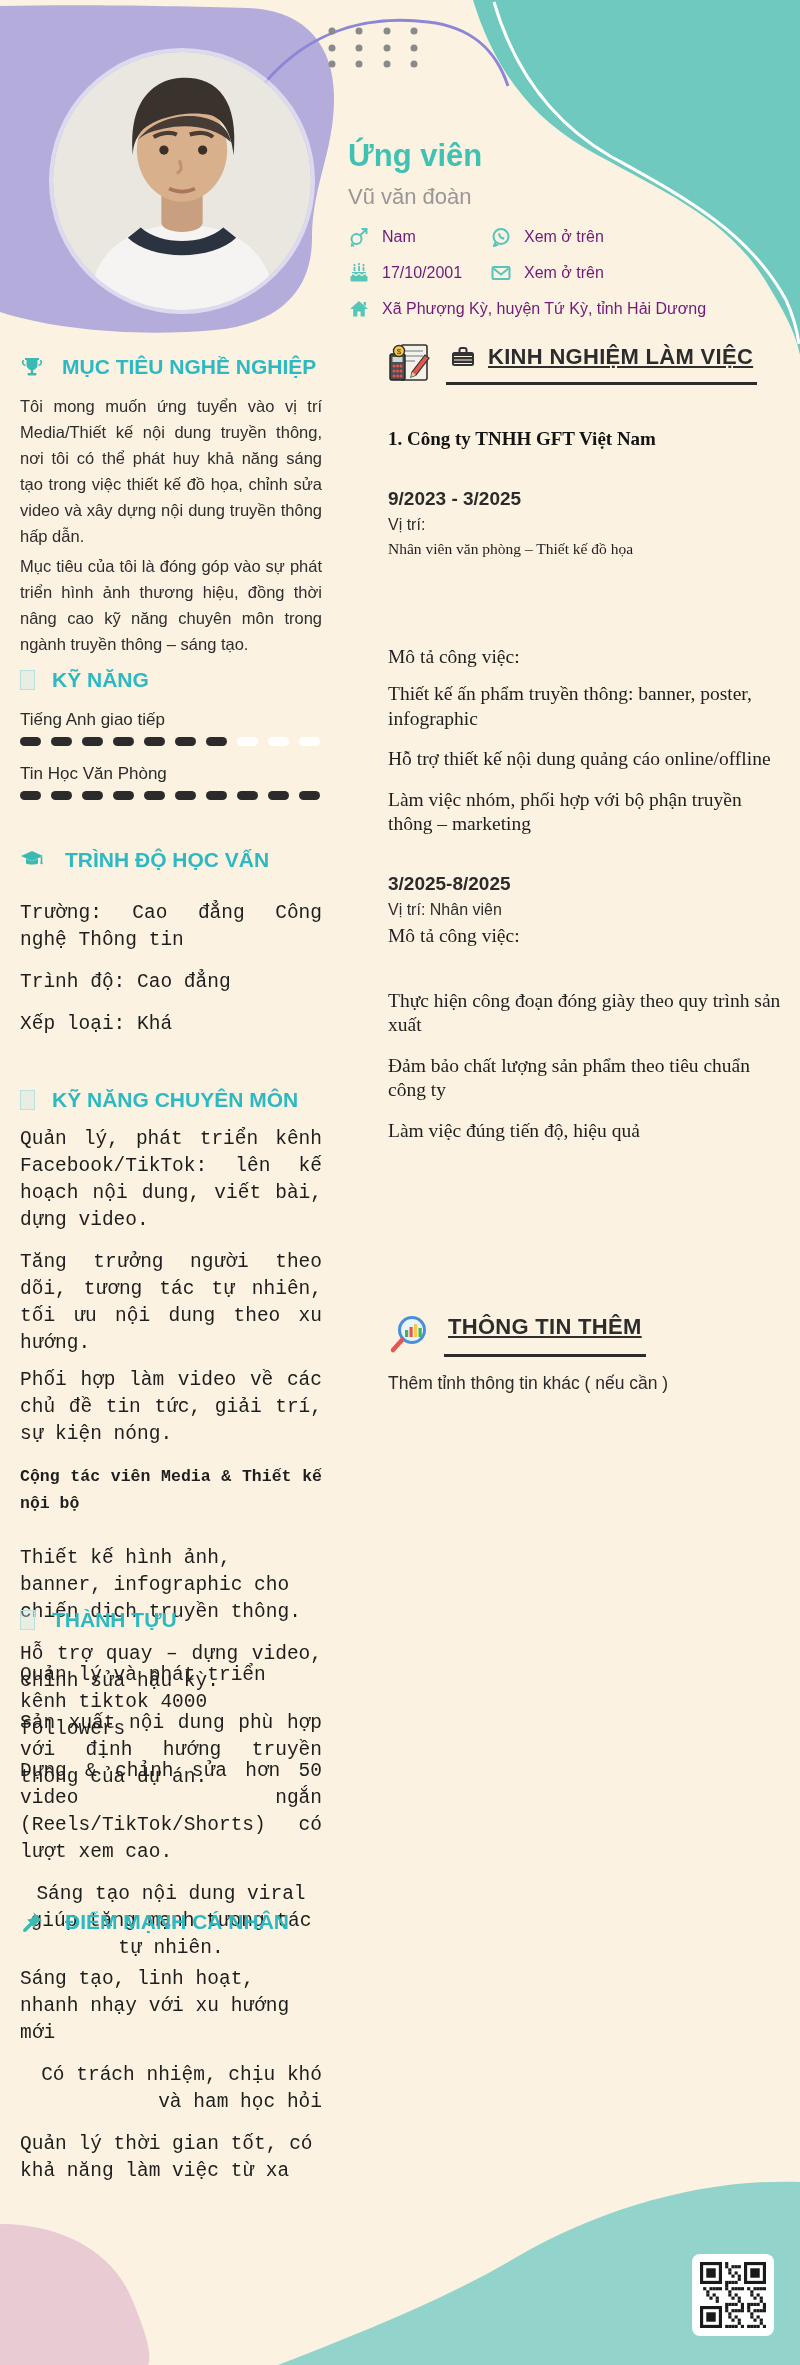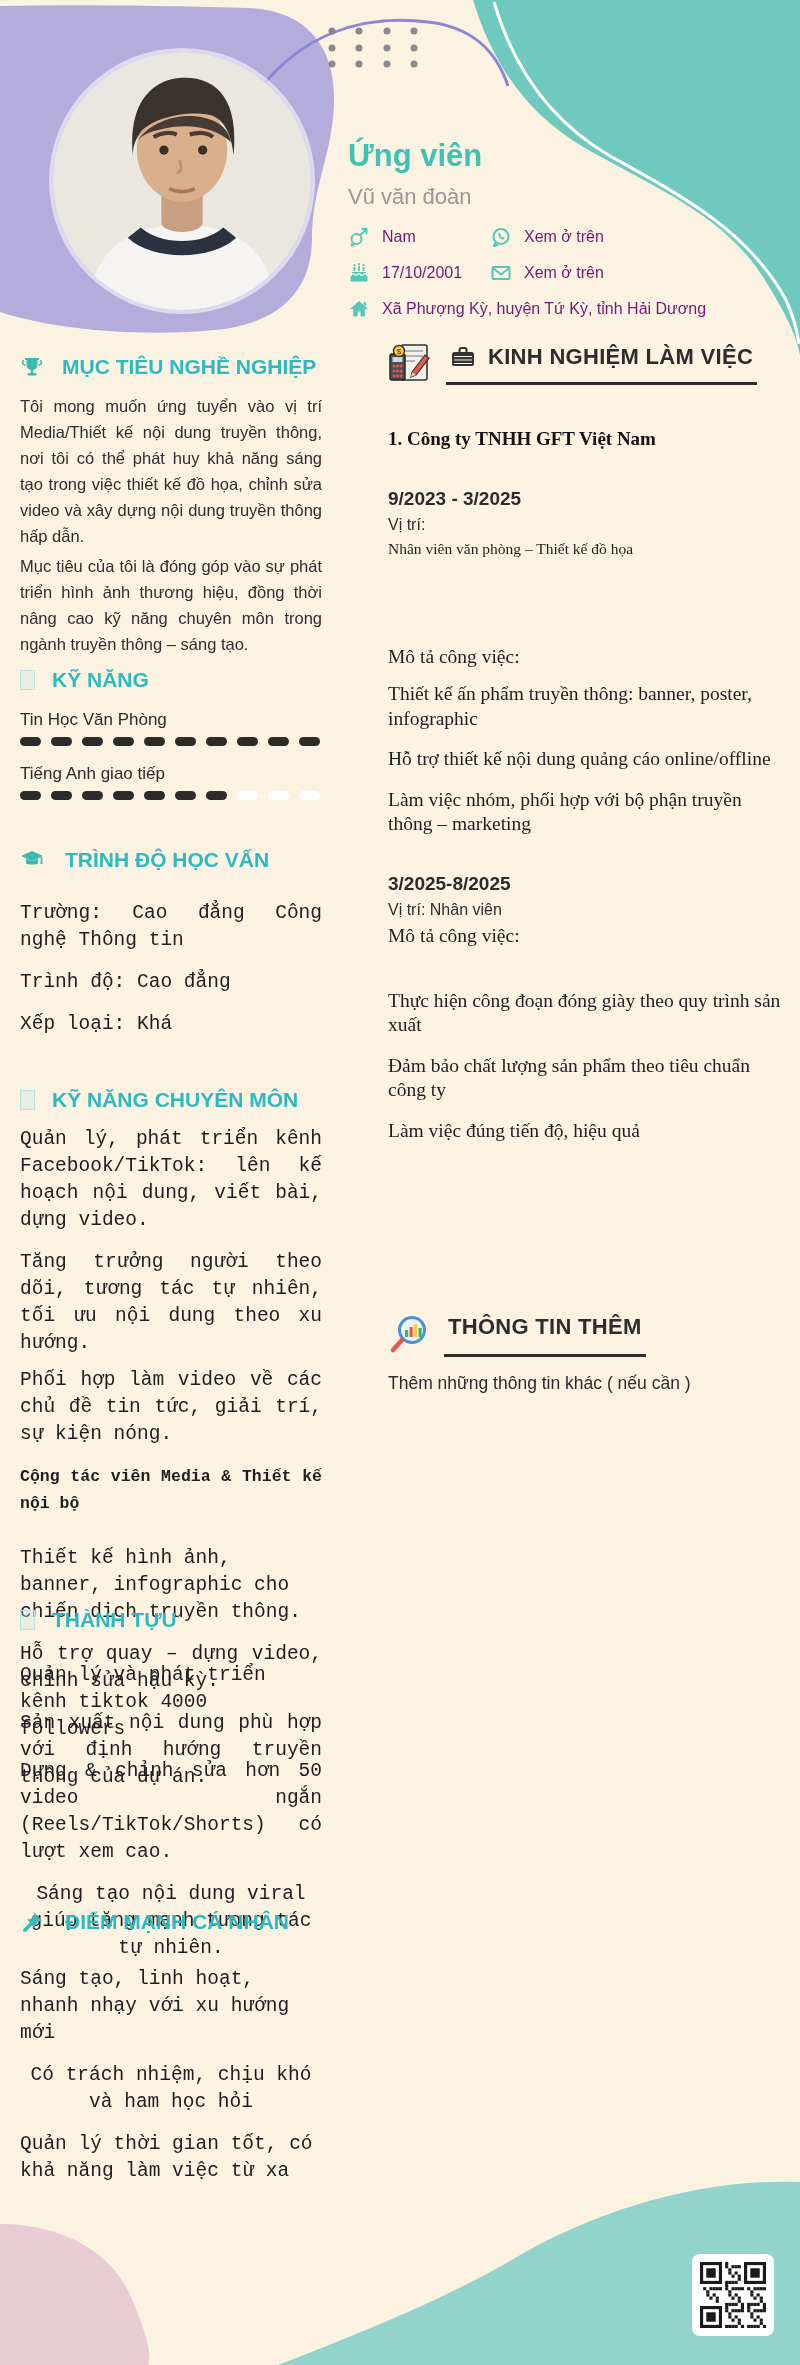--- a/index.html
+++ b/index.html
@@ -37,21 +37,21 @@
   .p-serif:last-child{margin-bottom:0;}
 
   .skill-label{font-size:17px;color:#2b2b2b;margin:18px 0 7px 0;}
   .pills{display:flex;justify-content:space-between;width:300px;}
   .pill{width:21px;height:9px;border-radius:5px;background:#2b2b2b;}
   .pill.empty{background:#ffffff;}
 
   
   .rhead{display:flex;align-items:flex-start;}
   .rhead .big-ic{width:44px;height:44px;margin-right:14px;flex:0 0 auto;}
-  .rhead-t{display:flex;align-items:center;border-bottom:3px solid #2c2c2c;padding:2px 4px 12px 4px;}
+  .rhead-t{display:flex;align-items:center;border-bottom:3px solid #2c2c2c;padding:2px 4px 12px 4px;text-decoration:underline;}
   .rhead-t .ic{width:26px;height:26px;margin-right:12px;}
   .rhead-t .t{font-size:22px;font-weight:bold;color:#2c2c2c;letter-spacing:.3px;}
 
   .company{font-family:"Liberation Serif",serif;font-weight:bold;font-size:19px;color:#141414;}
   .period{font-weight:bold;font-size:19px;color:#2b2b2b;}
   .vitri{font-size:16px;color:#2e2e2e;margin-top:6px;}
   .pos-serif{font-family:"Liberation Serif",serif;font-size:15.5px;color:#1e1e1e;margin-top:6px;}
   .mota{font-family:"Liberation Serif",serif;font-size:19.5px;color:#1e1e1e;}
   .task{font-family:"Liberation Serif",serif;font-size:19.5px;line-height:24.5px;color:#1e1e1e;
         text-align:left;margin:0 0 16px 0;}
@@ -181,47 +181,47 @@
     <p class="p-sans" style="margin-bottom:4px">Tôi mong muốn ứng tuyển vào vị trí Media/Thiết kế nội dung truyền thông, nơi tôi có thể phát huy khả năng sáng tạo trong việc thiết kế đồ họa, chỉnh sửa video và xây dựng nội dung truyền thông hấp dẫn.</p>
     <p class="p-sans">Mục tiêu của tôi là đóng góp vào sự phát triển hình ảnh thương hiệu, đồng thời nâng cao kỹ năng chuyên môn trong ngành truyền thông – sáng tạo.</p>
   </div>
 
   <div class="colL" style="top:668px">
     <div class="sec-h" style="margin-bottom:4px">
       <span class="tofu"></span>
       <span>KỸ NĂNG</span>
     </div>
     <div>
-      <div class="skill-label">Tin Học Văn Phòng</div>
-      <div class="pills">
-          <span class="pill"></span>
-          <span class="pill"></span>
-          <span class="pill"></span>
-          <span class="pill"></span>
-          <span class="pill"></span>
-          <span class="pill"></span>
-          <span class="pill"></span>
-          <span class="pill"></span>
-          <span class="pill"></span>
-          <span class="pill"></span>
-        </div>
-    </div>
-    <div>
       <div class="skill-label">Tiếng Anh giao tiếp</div>
       <div class="pills">
           <span class="pill"></span>
           <span class="pill"></span>
           <span class="pill"></span>
           <span class="pill"></span>
           <span class="pill"></span>
           <span class="pill"></span>
           <span class="pill"></span>
           <span class="pill empty"></span>
           <span class="pill empty"></span>
           <span class="pill empty"></span>
+        </div>
+    </div>
+    <div>
+      <div class="skill-label">Tin Học Văn Phòng</div>
+      <div class="pills">
+          <span class="pill"></span>
+          <span class="pill"></span>
+          <span class="pill"></span>
+          <span class="pill"></span>
+          <span class="pill"></span>
+          <span class="pill"></span>
+          <span class="pill"></span>
+          <span class="pill"></span>
+          <span class="pill"></span>
+          <span class="pill"></span>
         </div>
     </div>
   </div>
 
   <div class="colL" style="top:848px">
     <div class="sec-h" style="margin-bottom:28px">
       <svg class="ic" viewBox="0 0 24 24" style="margin-right:9px">
         <path d="M12,3 L23,8 L12,13 L1,8 Z" fill="#3bb9b4"></path>
         <path d="M6,10.5 V15 c0,2 12,2 12,0 V10.5 L12,13.2 Z" fill="#3bb9b4"></path>
         <path d="M21.5,9 v5" stroke="#3bb9b4" stroke-width="1.6"></path>
@@ -259,21 +259,21 @@
   </div>
 
   <div class="colL" style="top:1910px">
     <div class="sec-h" style="margin-bottom:32px">
       <svg class="ic" viewBox="0 0 24 24" style="margin-right:9px">
         <path d="M13.5,2 L22,10.5 L19,11.2 L15.5,14.7 L15,18.5 L12,15.5 L5.5,22 L3,21.5 L3.5,19 L10,12.5 L7,9.5 L10.8,9 L14.3,5.5 Z" fill="#3bb9b4"></path>
       </svg>
       <span>ĐIỂM MẠNH CÁ NHÂN</span>
     </div>
     <p class="p-serif" style="text-align:left">Sáng tạo, linh hoạt, nhanh nhạy với xu hướng mới</p>
-    <p class="p-serif" style="text-align:center">Có trách nhiệm, chịu khó và ham học hỏi</p>
+    <p class="p-serif" style="text-align:right">Có trách nhiệm, chịu khó và ham học hỏi</p>
     <p class="p-serif" style="text-align:left">Quản lý thời gian tốt, có khả năng làm việc từ xa</p>
   </div>
 
   <div class="colR" style="top:342px">
     <div class="rhead">
       <svg class="big-ic" viewBox="0 0 44 44">
         <rect x="13" y="3" width="26" height="35" rx="2" fill="#f3f1e8" stroke="#333" stroke-width="1.6"></rect>
         <path d="M17,9 h18 M17,14 h18 M17,19 h10" stroke="#9aa0a6" stroke-width="1.6"></path>
         <rect x="2" y="12" width="15" height="26" rx="2" fill="#4a4f55" stroke="#222" stroke-width="1.4"></rect>
         <rect x="4.5" y="15" width="10" height="5" fill="#cfd8d2"></rect>
@@ -331,21 +331,21 @@
         <rect x="17" y="16" width="3.2" height="7" fill="#4caf50"></rect>
         <rect x="21.5" y="13" width="3.2" height="10" fill="#e4574e"></rect>
         <rect x="26" y="10" width="3.2" height="13" fill="#f7c948"></rect>
         <rect x="30.5" y="14" width="3.2" height="9" fill="#4caf50"></rect>
         <path d="M14,26 L5,36" stroke="#e4574e" stroke-width="4.5" stroke-linecap="round"></path>
       </svg>
       <div class="rhead-t" style="padding-bottom:14px">
         <span class="t">THÔNG TIN THÊM</span>
       </div>
     </div>
-    <div class="note" style="margin-top:16px">Thêm những thông tin khác ( nếu cần )</div>
+    <div class="note" style="margin-top:16px">Thêm tỉnh thông tin khác ( nếu cần )</div>
   </div>
 
   <div class="qr-card">
     <svg id="qr" width="66" height="66" viewBox="0 0 21 21">
         <rect x="1" y="8" width="1" height="1" fill="#1a1a1a"></rect>
         <rect x="2" y="9" width="1" height="1" fill="#1a1a1a"></rect>
         <rect x="2" y="10" width="1" height="1" fill="#1a1a1a"></rect>
         <rect x="3" y="8" width="1" height="1" fill="#1a1a1a"></rect>
         <rect x="3" y="11" width="1" height="1" fill="#1a1a1a"></rect>
         <rect x="4" y="8" width="1" height="1" fill="#1a1a1a"></rect>

